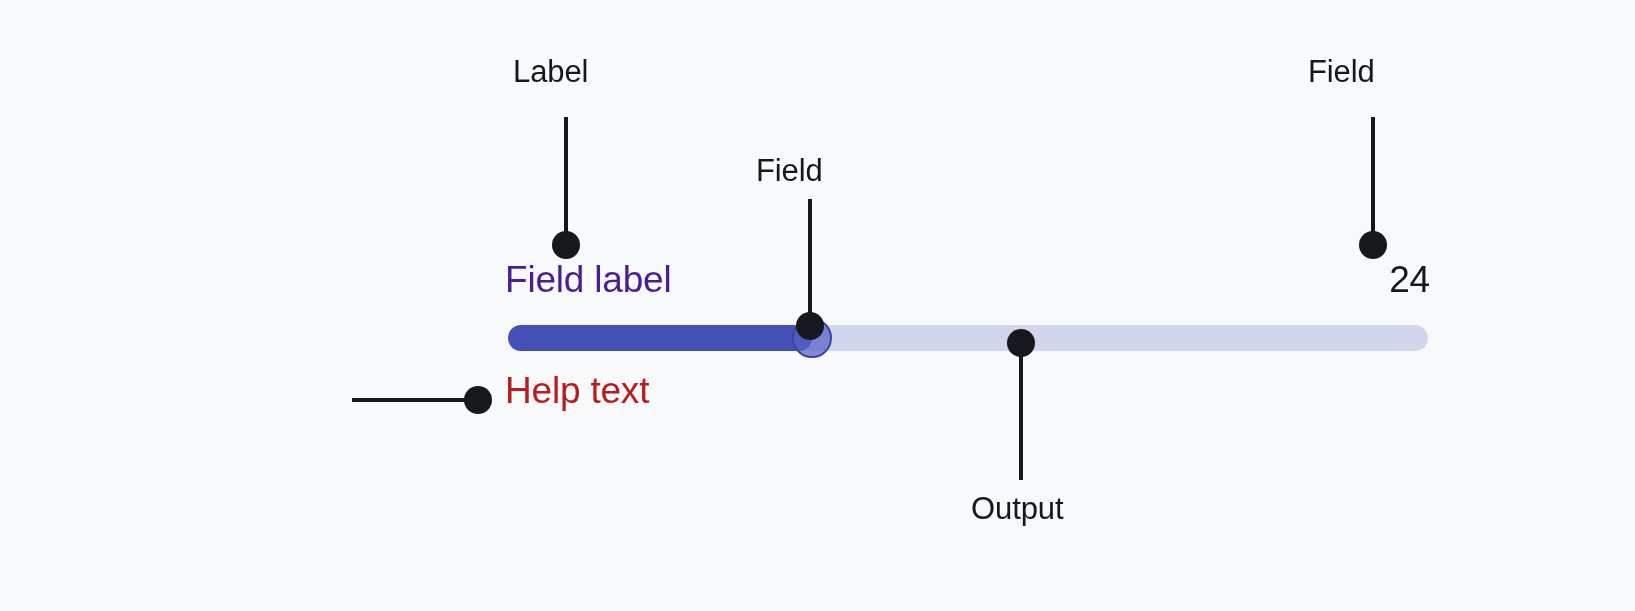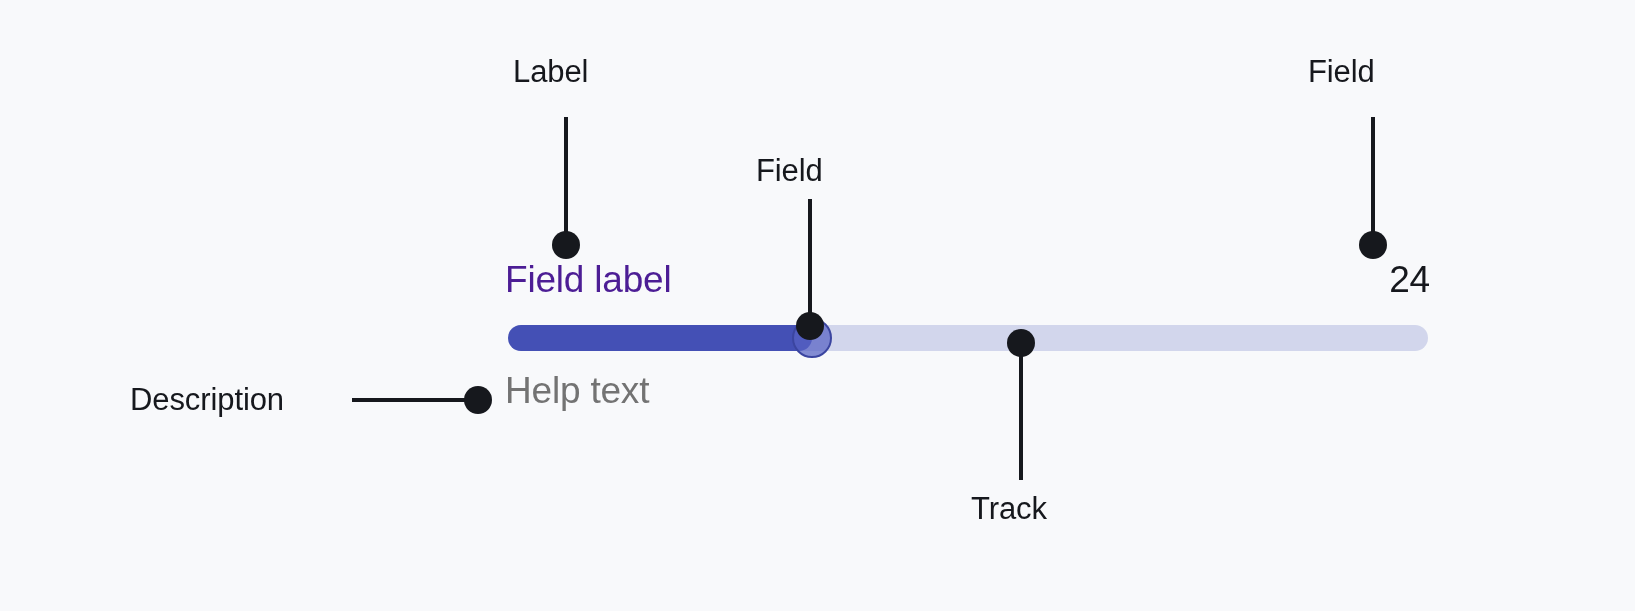--- a/index.html
+++ b/index.html
@@ -85,21 +85,21 @@
     background: rgba(86, 97, 196, 0.72);
     border: 2px solid #3b45a0;
     box-sizing: border-box;
   }
   .help-text {
     position: absolute;
     left: 0px;
     top: 111px;
     font-size: 37px;
     line-height: 44px;
-    color: #737373;
+    color: #b91c1c;
     white-space: nowrap;
     letter-spacing: -0.2px;
   }
 
   
   .callout-label {
     position: absolute;
     font-size: 31px;
     line-height: 36px;
     color: #16181d;
@@ -173,19 +173,18 @@
   <div class="callout-label" id="thumb-callout-text">Field</div>
   <div class="leader-line vertical" id="thumb-callout-line"></div>
   <div class="leader-dot" id="thumb-callout-dot"></div>
 
   <div class="callout-label" id="output-callout-text">Field</div>
   <div class="leader-line vertical" id="output-callout-line"></div>
   <div class="leader-dot" id="output-callout-dot"></div>
 
   <div class="leader-dot" id="track-callout-dot"></div>
   <div class="leader-line vertical" id="track-callout-line"></div>
-  <div class="callout-label" id="track-callout-text">Track</div>
+  <div class="callout-label" id="track-callout-text">Output</div>
 
-  <div class="callout-label" id="description-callout-text">Description</div>
   <div class="leader-line horizontal" id="description-callout-line"></div>
   <div class="leader-dot" id="description-callout-dot"></div>
 
 </div>
 
 </body></html>

